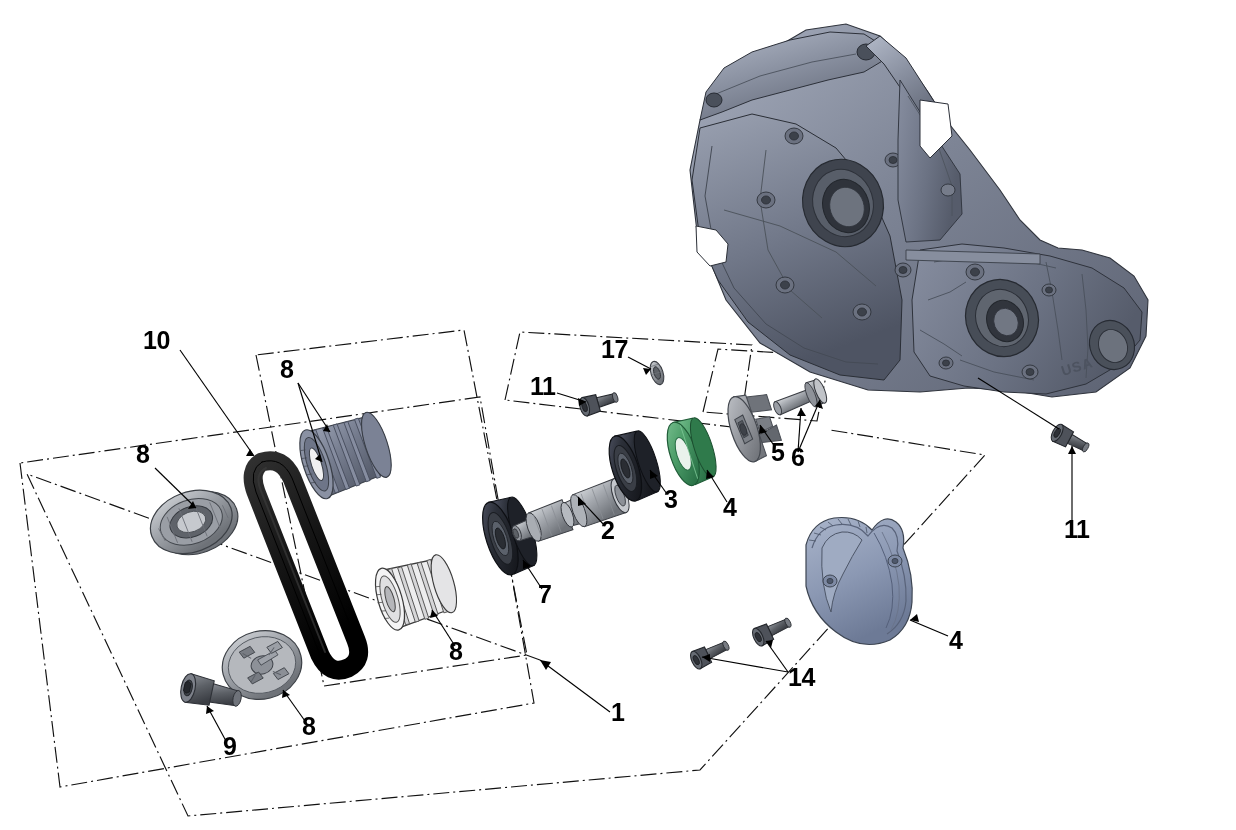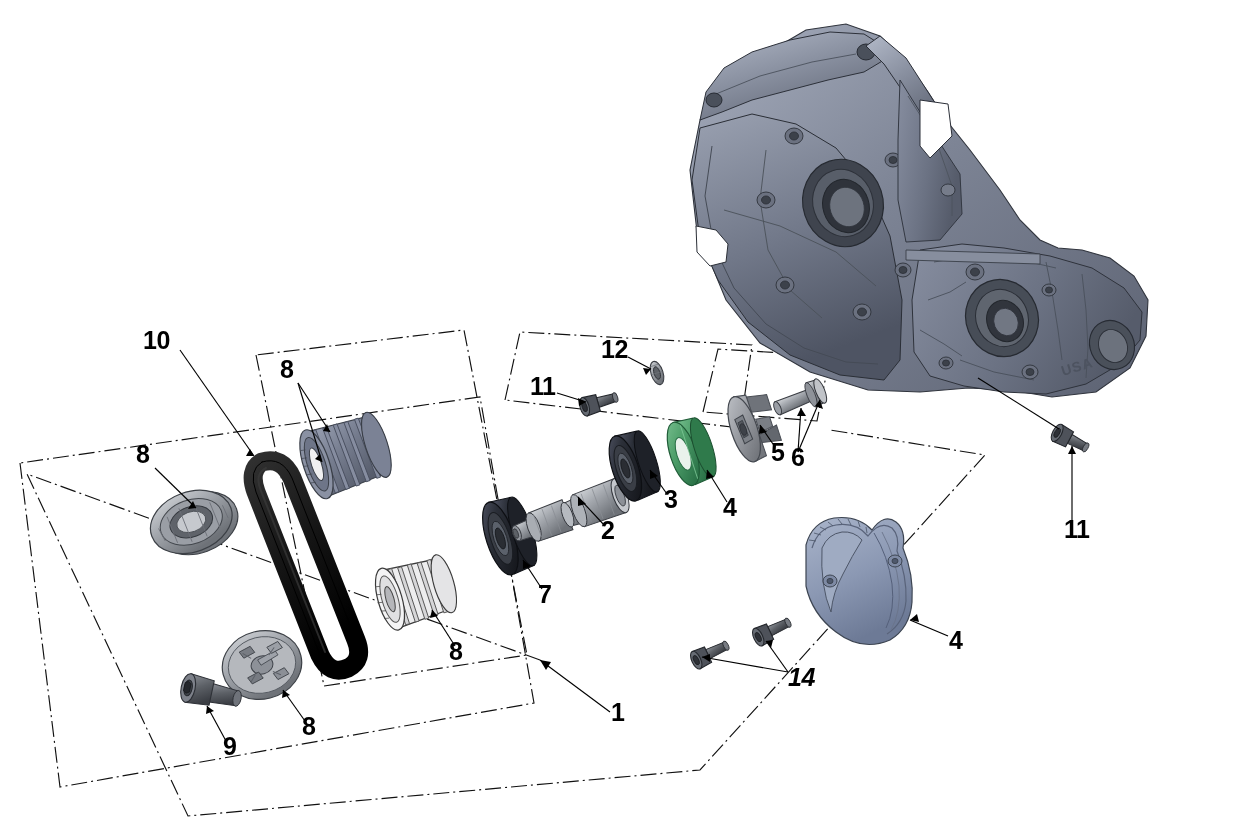--- a/index.html
+++ b/index.html
@@ -488,17 +488,17 @@
 <div class="callout-num" style="left:791px;top:445px;">6</div>
 <div class="callout-num" style="left:538px;top:582px;">7</div>
 <div class="callout-num" style="left:136px;top:442px;">8</div>
 <div class="callout-num" style="left:280px;top:357px;">8</div>
 <div class="callout-num" style="left:449px;top:639px;">8</div>
 <div class="callout-num" style="left:302px;top:714px;">8</div>
 <div class="callout-num" style="left:223px;top:734px;">9</div>
 <div class="callout-num" style="left:143px;top:328px;">10</div>
 <div class="callout-num" style="left:530px;top:374px;">11</div>
 <div class="callout-num" style="left:1064px;top:517px;">11</div>
-<div class="callout-num" style="left:601px;top:337px;">12</div>
+<div class="callout-num" style="left:601px;top:337px;">17</div>
 <div class="callout-num" style="left:949px;top:628px;">4</div>
-<div class="callout-num" style="left:788px;top:665px;font-style:italic;">14</div>
+<div class="callout-num" style="left:788px;top:665px;">14</div>
 
 </div>
 
 </body></html>

